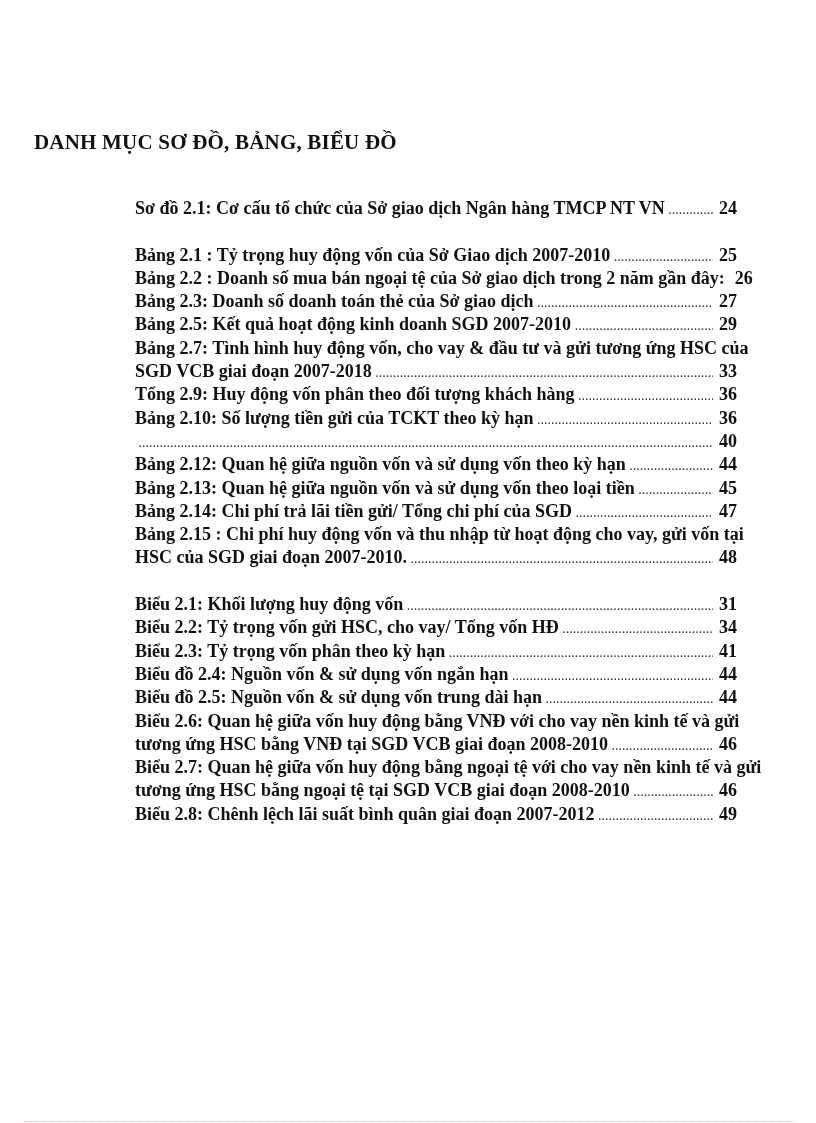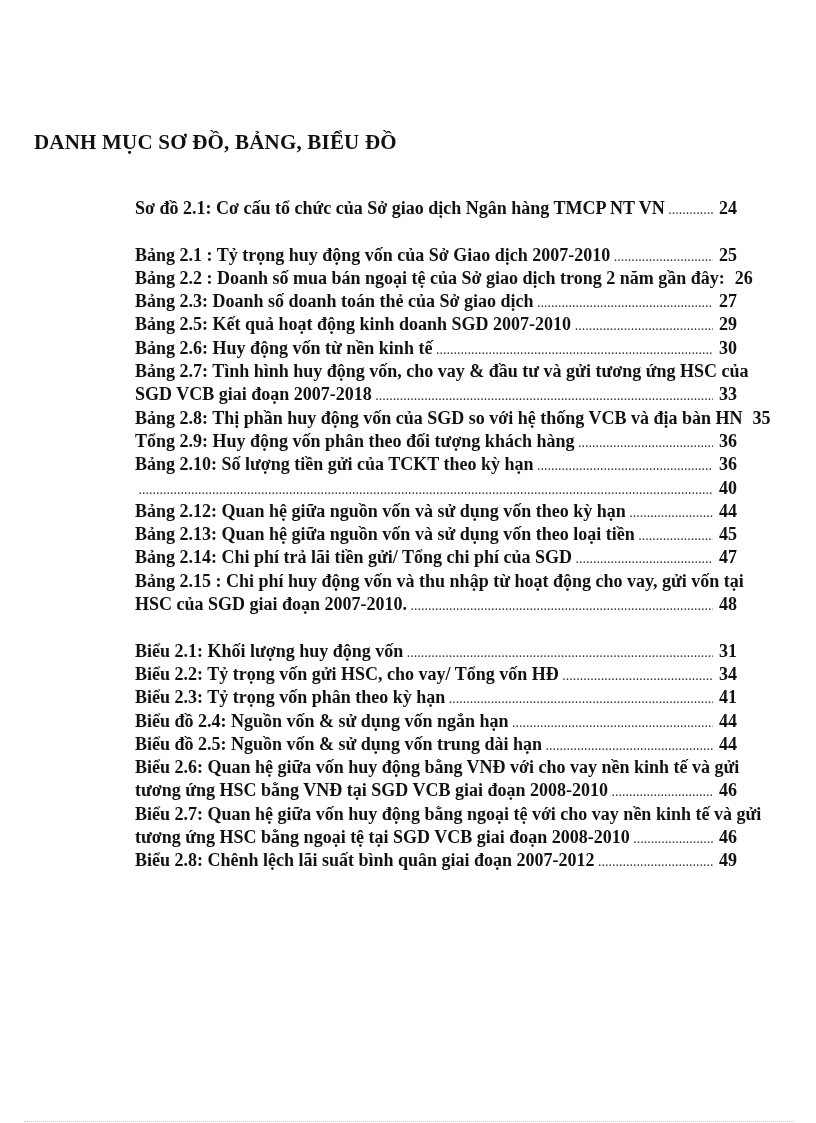--- a/index.html
+++ b/index.html
@@ -44,37 +44,27 @@
   <div class="entry">
       <span class="lbl">Bảng 2.3: Doanh số doanh toán thẻ của Sở giao dịch</span>
       <span class="dots"></span>
       <span class="pg">27</span>
     </div>
   <div class="entry">
       <span class="lbl">Bảng 2.5: Kết quả hoạt động kinh doanh SGD 2007-2010</span>
       <span class="dots"></span>
       <span class="pg">29</span>
     </div>
-  <div class="entry">
-      <span class="lbl">Bảng 2.6: Huy động vốn từ nền kinh tế</span>
-      <span class="dots"></span>
-      <span class="pg">30</span>
-    </div>
   <div class="entry justify">
       <span class="lbl">Bảng 2.7: Tình hình huy động vốn, cho vay  &amp; đầu tư  và gửi tương ứng HSC của</span>
     </div>
   <div class="entry">
       <span class="lbl">SGD VCB giai đoạn 2007-2018</span>
       <span class="dots"></span>
       <span class="pg">33</span>
-    </div>
-  <div class="entry">
-      <span class="lbl">Bảng 2.8: Thị phần huy động vốn của SGD so với hệ thống VCB và địa bàn HN</span>
-      <span class="dots"></span>
-      <span class="pg">35</span>
     </div>
   <div class="entry">
       <span class="lbl">Tổng 2.9: Huy động vốn phân theo đối tượng khách hàng</span>
       <span class="dots"></span>
       <span class="pg">36</span>
     </div>
   <div class="entry">
       <span class="lbl">Bảng 2.10: Số lượng tiền gửi của TCKT  theo kỳ hạn</span>
       <span class="dots"></span>
       <span class="pg">36</span>

